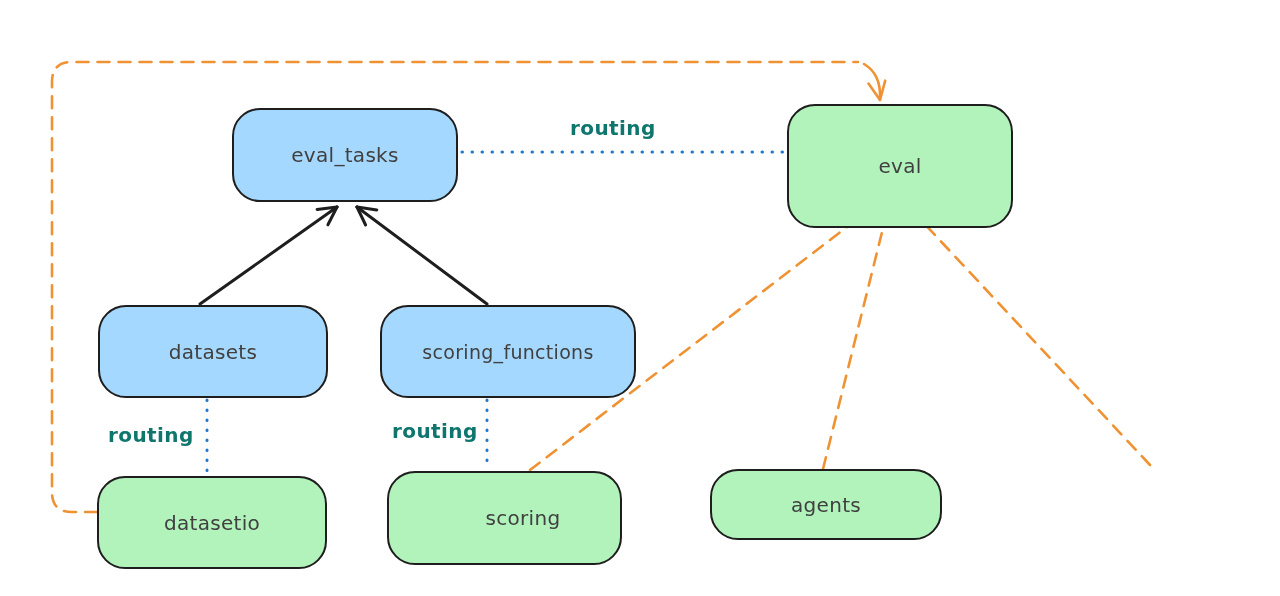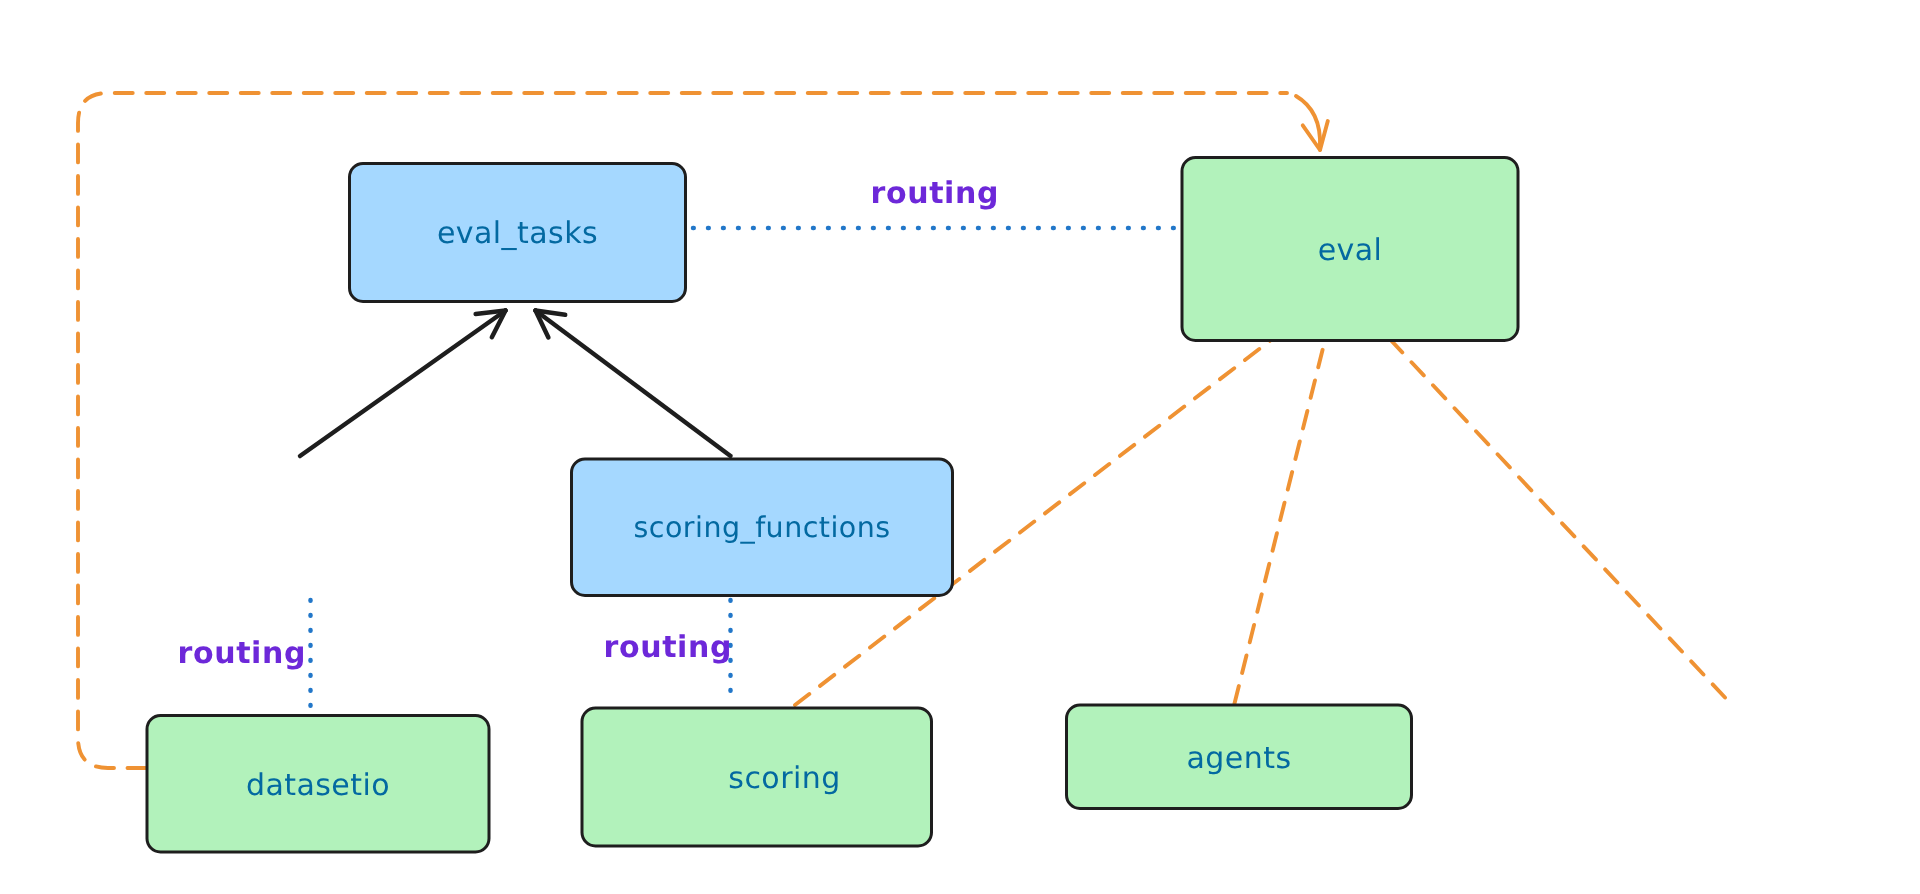--- a/index.html
+++ b/index.html
@@ -4,29 +4,29 @@
 <style>
   html,body{margin:0;padding:0;}
   body{
     width:1280px;height:596px;background:#ffffff;position:relative;overflow:hidden;
     font-family:"DejaVu Sans","Liberation Sans",sans-serif;
   }
   .canvas{position:absolute;left:0;top:0;width:1280px;height:596px;}
   svg.edges{position:absolute;left:0;top:0;pointer-events:none;}
   .node{
     position:absolute;box-sizing:border-box;
-    border:2.6px solid #1e1e1e;border-radius:10px;
+    border:2.6px solid #1e1e1e;border-radius:28px;
     display:flex;align-items:center;justify-content:center;
-    font-size:20px;color:#0369a1;letter-spacing:0.3px;
+    font-size:20px;color:#404040;letter-spacing:0.3px;
   }
   .node.blue{background:#a5d8ff;}
   .node.green{background:#b2f2bb;}
   .edge-label{
-    position:absolute;color:#6d28d9;font-size:20px;font-weight:600;
-    letter-spacing:0.4px;text-align:right;
+    position:absolute;color:#0f766e;font-size:20px;font-weight:600;
+    letter-spacing:0.4px;text-align:left;
   }
 </style>
 </head>
 <body>
 
 <div class="canvas">
 
   <svg class="edges" width="1280" height="596" viewBox="0 0 1280 596">
 
     <g stroke="#2277c9" stroke-width="3" fill="none" stroke-linecap="round" stroke-dasharray="0.5 9.5">
@@ -74,20 +74,23 @@
   </svg>
 
   <div class="node blue" style="left:232px;top:108px;width:226px;height:94px;">
     <span>eval_tasks</span>
   </div>
 
   <div class="node green" style="left:787px;top:104px;width:226px;height:124px;">
     <span>eval</span>
   </div>
 
+  <div class="node blue" style="left:98px;top:305px;width:230px;height:93px;">
+    <span>datasets</span>
+  </div>
 
   <div class="node blue" style="left:380px;top:305px;width:256px;height:93px;font-size:19px;">
     <span>scoring_functions</span>
   </div>
 
   <div class="node green" style="left:97px;top:476px;width:230px;height:93px;text-align:center;">
     <span>datasetio</span>
   </div>
 
   <div class="node green" style="left:387px;top:471px;width:235px;height:94px;padding-left:37px;">

